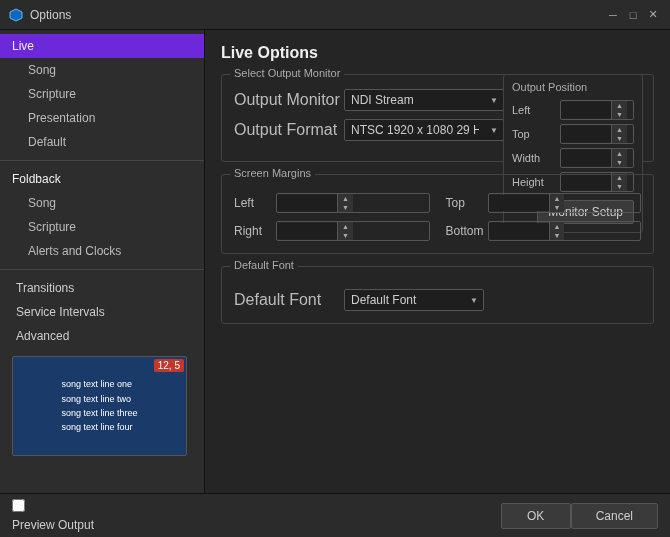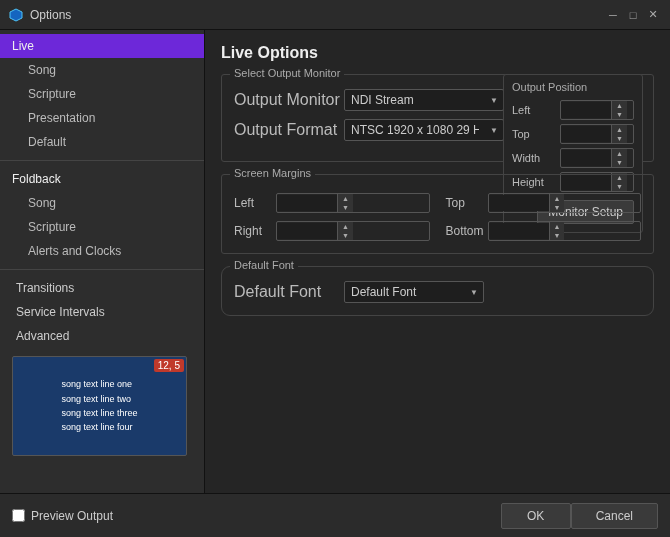--- a/index.html
+++ b/index.html
@@ -290,22 +290,22 @@
       height: 44px;
       background: #2b2b2b;
       border-top: 1px solid #111;
       display: flex;
       align-items: center;
       padding: 0 12px;
       justify-content: space-between;
     }
     .preview-checkbox-row {
       display: flex;
-      align-items: center;
       gap: 6px;
+      flex-direction: column;
     }
     .bottom-buttons {
       display: flex;
     }
     .btn-primary {
       background: #3a3a3a;
       border: 1px solid #555;
       border-radius: 2px;
       color: #ccc;
       padding: 5px 24px;
@@ -486,21 +486,21 @@
             <input class="spinner-input" type="text" value="" style="width: 60px;">
             <div class="spinner-arrows">
               <div class="spinner-arrow">▲</div>
               <div class="spinner-arrow">▼</div>
             </div>
           </div>
         </div>
       </div>
     </div>
 
-    <div class="section-group" style="padding-top:14px;border-radius:9px;">
+    <div class="section-group" style="padding-top:22px;">
       <span class="section-label">Default Font</span>
       <div class="form-row">
         <span class="form-label">Default Font</span>
         <div class="select-wrapper">
           <select class="select-control" style="width:130px;">
             <option>Default Font</option>
           </select>
         </div>
       </div>
     </div>

